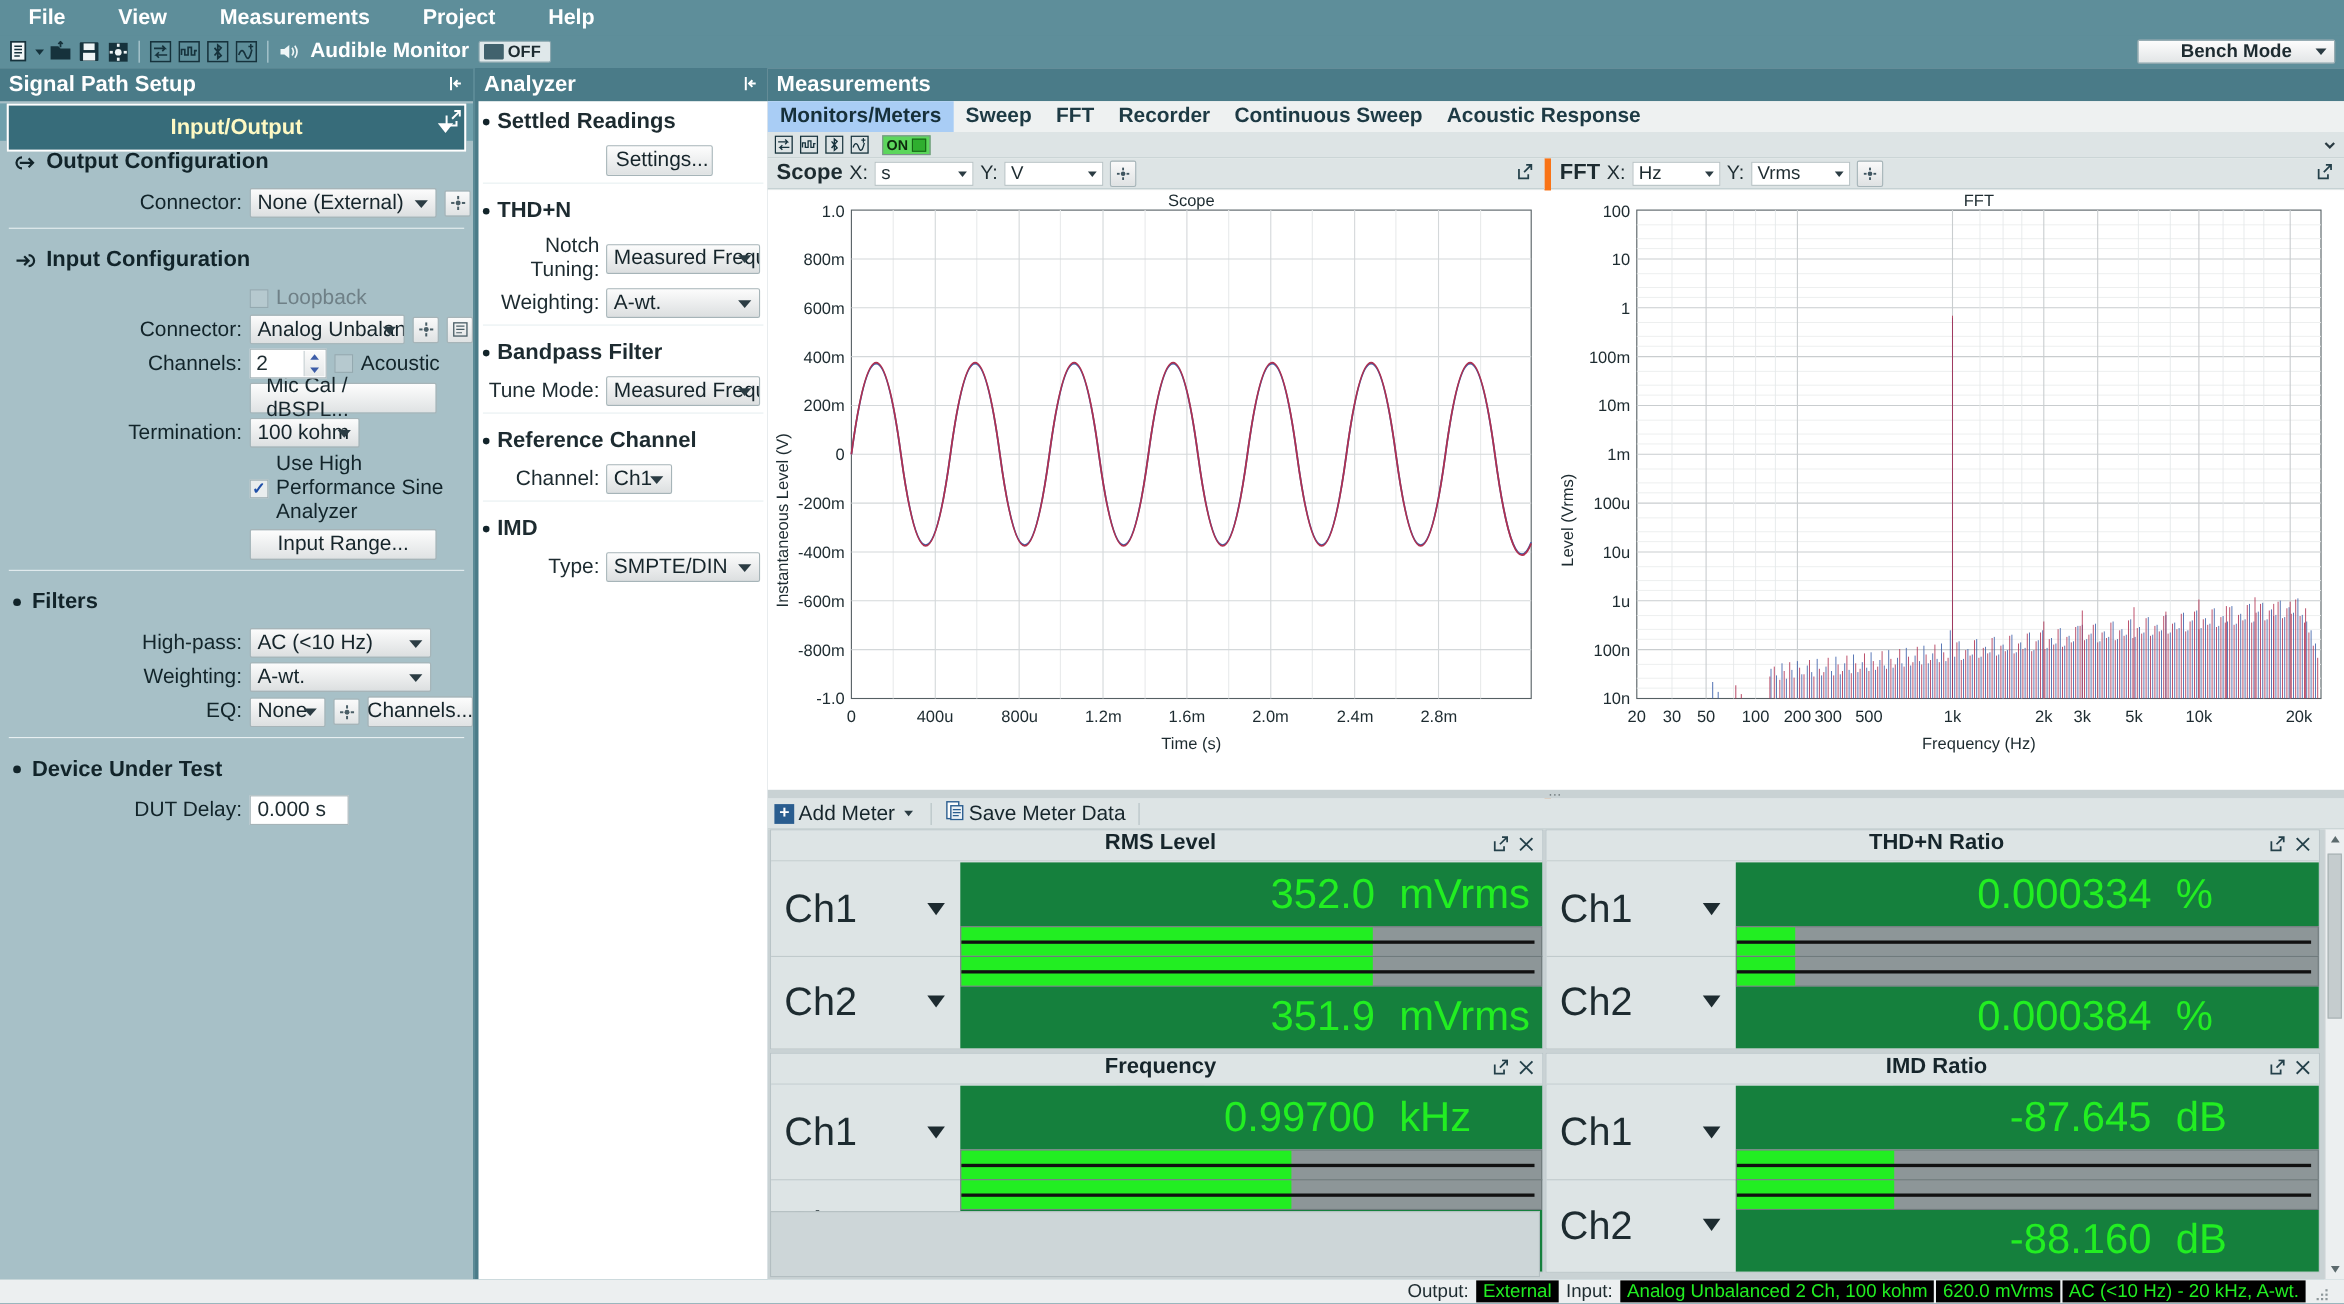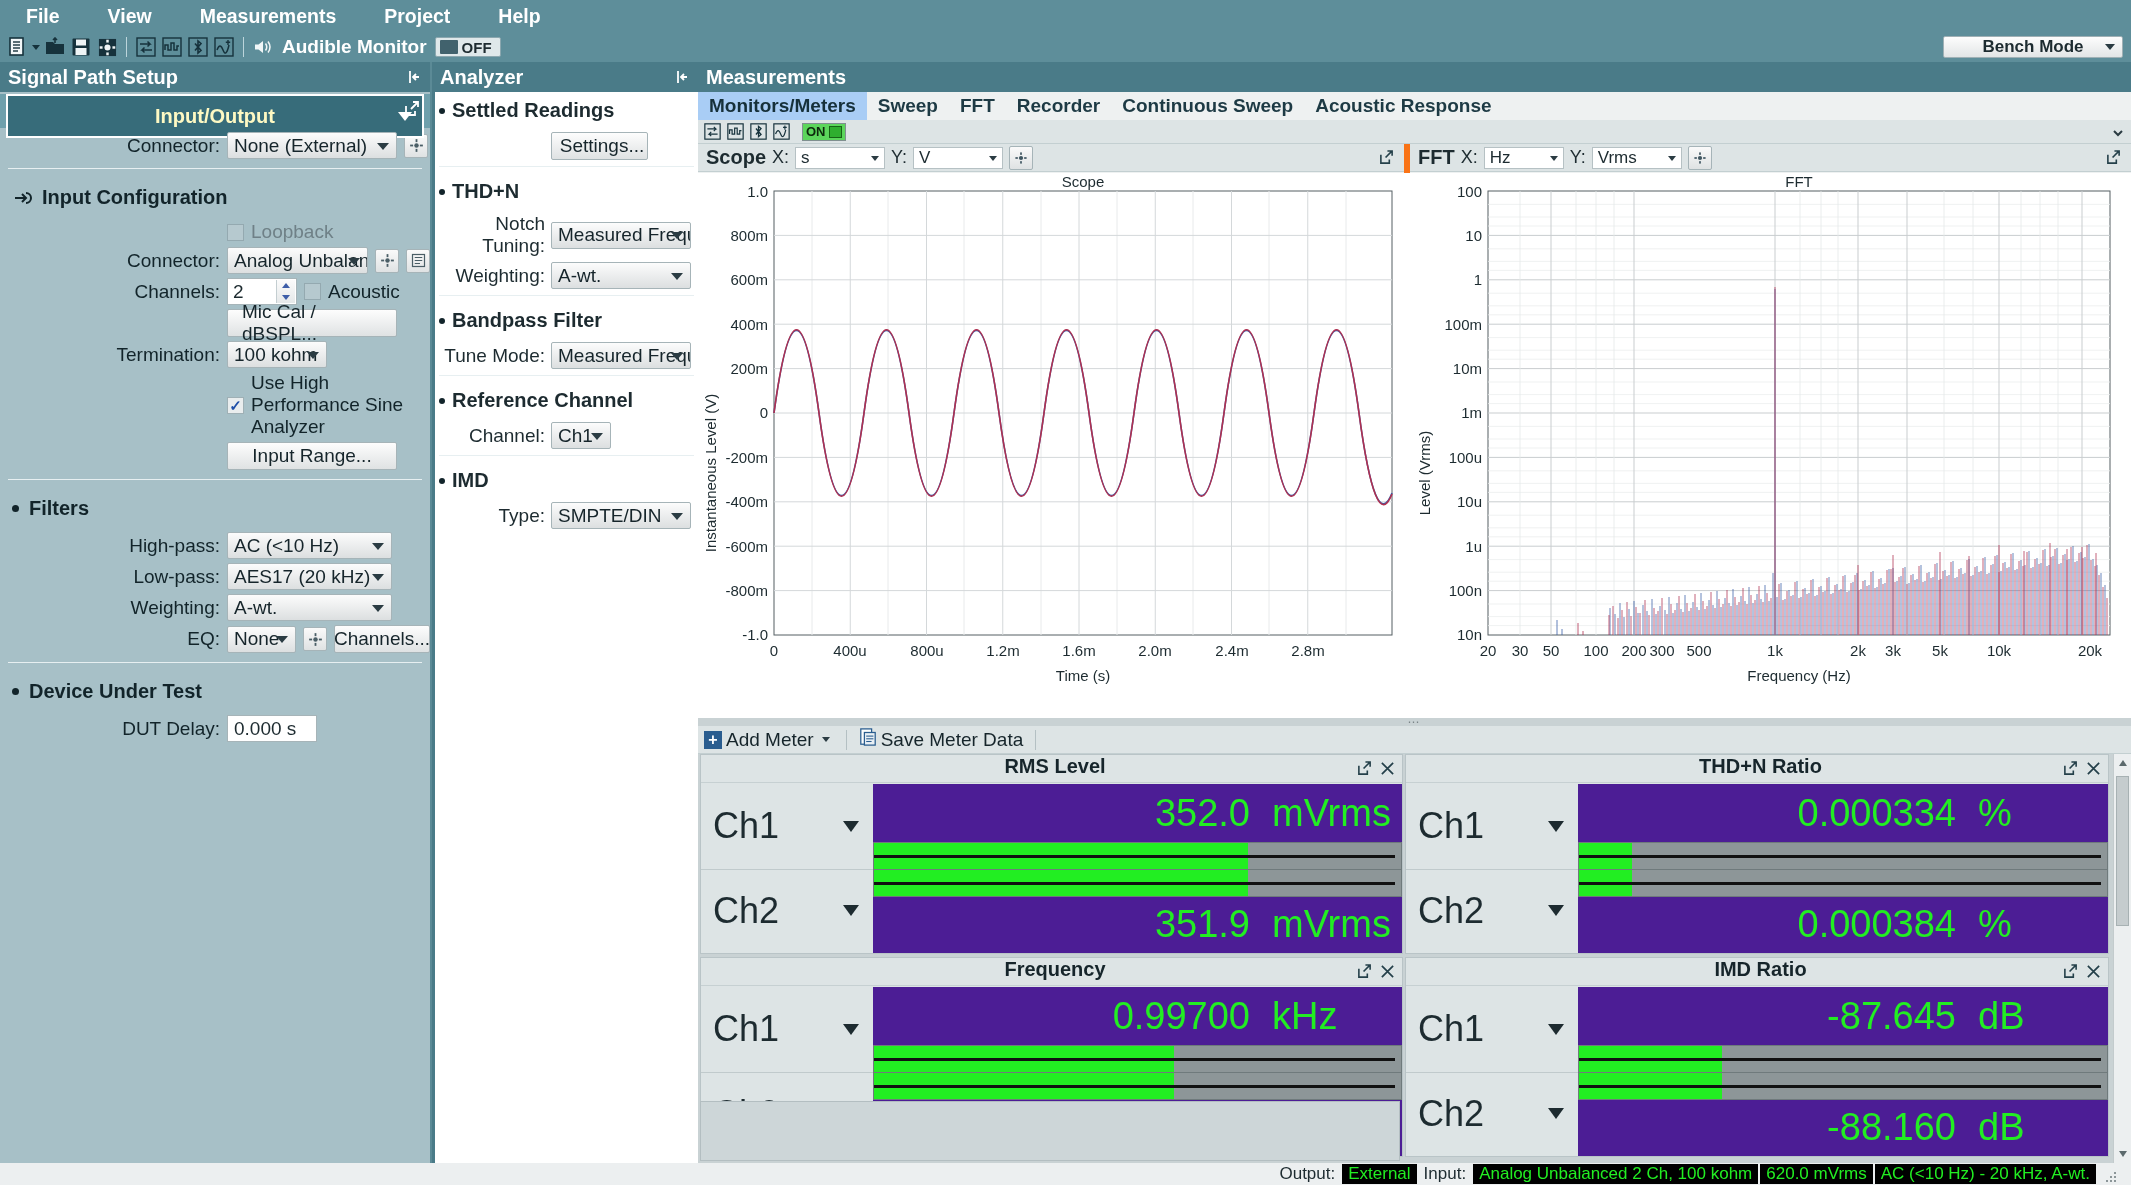--- a/index.html
+++ b/index.html
@@ -313,21 +313,21 @@
     width: 172px; flex: none; display: flex; align-items: center;
     justify-content: space-between; padding: 0 14px 0 12px;
     font-size: 36px; color: #1d2b30;
   }
   .meter-ch .dncaret {
     width: 0; height: 0; border-left: 8px solid transparent;
     border-right: 8px solid transparent; border-top: 11px solid #1d2b30;
   }
   .meter-val-wrap { position: relative; flex: 1; }
   .meter-readout {
-    position: absolute; left: 0; right: 0; background: #4c1d95;
+    position: absolute; left: 0; right: 0; background: #15803d;
     display: flex; align-items: center; justify-content: flex-end;
     color: #22ee22; font-size: 38px; padding-right: 10px; gap: 22px;
   }
   .meter-readout .unit { width: 120px; text-align: left; }
   .meter-bar-area {
     position: absolute; left: 0; right: 0; height: 28px; background: #8d9698;
     border: 1px solid #6f7a7c;
   }
   .meter-bar-fill { position: absolute; left: 0; top: 0; bottom: 0; background: #22ee22; }
   .meter-bar-line {
@@ -483,20 +483,29 @@
       <span class="arrow"></span>
     </div>
     <span class="popout">
       <svg width="16" height="16" viewBox="0 0 16 16">
           <path d="M2 5 v9 h9 v-4" stroke="#ffffff" stroke-width="1.8" fill="none"></path>
           <path d="M7 8 l7 -7 M9 1 h5 v5" stroke="#ffffff" stroke-width="1.8" fill="none"></path>
         </svg>
     </span>
   </div>
 
+  <div class="sec-head">
+    <span class="sec-icon">
+      <svg width="22" height="16" viewBox="0 0 22 16">
+          <path d="M8 3 a5 5 0 1 0 0 10" stroke="#12242a" stroke-width="2" fill="none"></path>
+          <path d="M6 8 h12 M14 4 l4 4 -4 4" stroke="#12242a" stroke-width="2" fill="none"></path>
+        </svg>
+    </span>
+    <span>Output Configuration</span>
+  </div>
   <div class="frow">
     <div class="flabel">Connector:</div>
     <div class="combo w170">
       <span>None (External)</span>
       <span class="arrow"></span>
     </div>
     <div class="gearbtn">
       <svg width="15" height="15" viewBox="0 0 20 20">
           <circle cx="10" cy="10" r="3" fill="#4a5e66"></circle>
           <g fill="#4a5e66">
@@ -593,27 +602,20 @@
   <div class="divider"></div>
 
   <div class="sec-head">
     <span class="bullet"></span>
     <span>Filters</span>
   </div>
   <div class="frow">
     <div class="flabel">High-pass:</div>
     <div class="combo w165">
       <span>AC (&lt;10 Hz)</span>
-      <span class="arrow"></span>
-    </div>
-  </div>
-  <div class="frow">
-    <div class="flabel">Low-pass:</div>
-    <div class="combo w165">
-      <span>AES17 (20 kHz)</span>
       <span class="arrow"></span>
     </div>
   </div>
   <div class="frow">
     <div class="flabel">Weighting:</div>
     <div class="combo w165">
       <span>A-wt.</span>
       <span class="arrow"></span>
     </div>
   </div>

